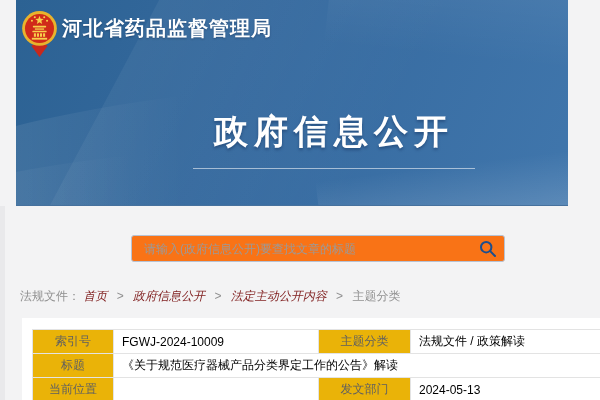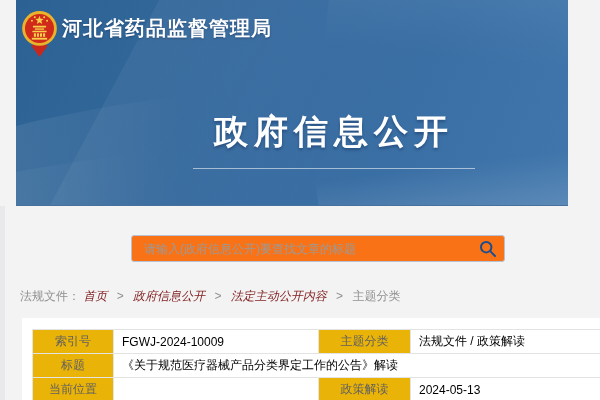--- a/index.html
+++ b/index.html
@@ -178,18 +178,18 @@
       <td class="lbl lbl2">主题分类</td>
       <td class="val">法规文件 / 政策解读</td>
     </tr>
     <tr>
       <td class="lbl">标题</td>
       <td class="val" colspan="3">《关于规范医疗器械产品分类界定工作的公告》解读</td>
     </tr>
     <tr>
       <td class="lbl">当前位置</td>
       <td class="val col-v1"></td>
-      <td class="lbl lbl2">政策解读</td>
+      <td class="lbl lbl2">发文部门</td>
       <td class="val">2024-05-13</td>
     </tr>
   </tbody>
     </table>
 </div>
 
 </body></html>

